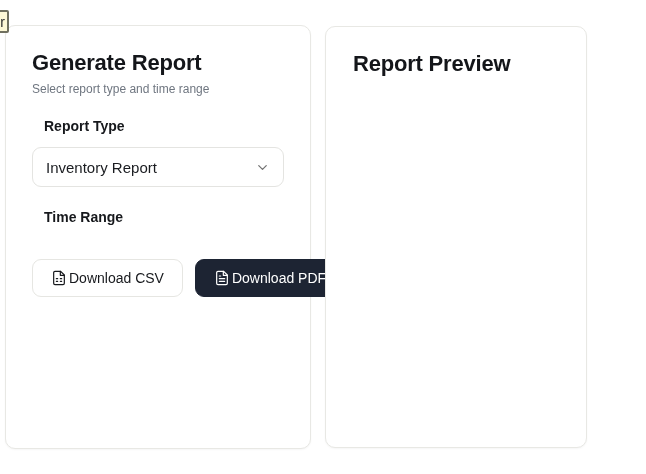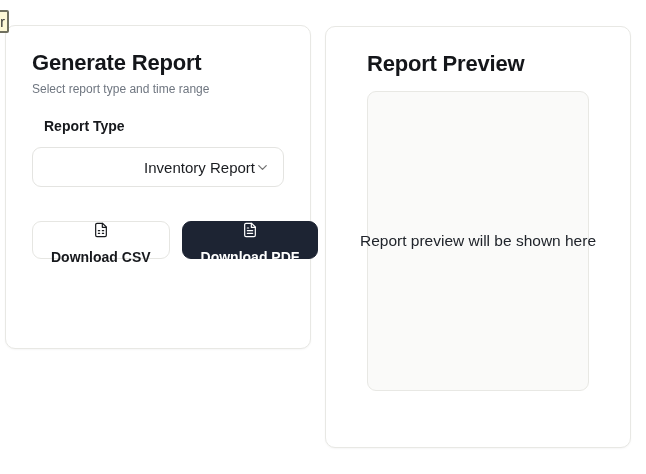--- a/index.html
+++ b/index.html
@@ -15,29 +15,29 @@
   .card {
     position: absolute;
     box-sizing: border-box;
     background: #ffffff;
     border: 1px solid var(--card-border, #e8e8e4);
     border-radius: 10px;
     box-shadow: 0 1px 2px rgba(0,0,0,0.04);
   }
   .card-left {
     left: 5px; top: 25px;
-    width: 306px; height: 324px;
+    width: 306px; height: 424px;
     padding: 24px 26px;
     z-index: 1;
     overflow: visible;
   }
   .card-right {
     left: 325px; top: 26px;
-    width: 306px; height: 422px;
-    padding: 24px 41px;
+    width: 262px; height: 422px;
+    padding: 24px 27px;
     z-index: 2;
   }
   .card-title {
     margin: 0 0 6px 0;
     font-size: 22px;
     font-weight: 700;
     letter-spacing: -0.2px;
     color: #14161a;
   }
   .card-subtitle {
@@ -50,21 +50,21 @@
     margin: 22px 0 13px 0;
     font-size: 14px;
     font-weight: 700;
     color: #16181c;
     padding-left: 12px;
   }
   .select {
     box-sizing: border-box;
     display: flex;
     align-items: center;
-    justify-content: flex-end;
+    justify-content: space-between;
     width: 100%;
     height: 40px;
     padding: 0 13px;
     border: 1px solid #e4e4e1;
     border-radius: 9px;
     background: #ffffff;
     font-size: 15px;
     color: #1a1c20;
     cursor: pointer;
   }
@@ -72,30 +72,29 @@
   .btn-row {
     display: flex;
     gap: 12px;
     margin-top: 34px;
     white-space: nowrap;
   }
   .btn {
     box-sizing: border-box;
     display: inline-flex;
     align-items: center;
-    gap: 11px;
+    gap: 2px;
     height: 38px;
     padding: 0 18px;
     border-radius: 9px;
     font-family: "Liberation Sans", sans-serif;
     font-size: 14px;
-    font-weight: 700;
+    font-weight: 400;
     flex-shrink: 0;
     cursor: pointer;
-    flex-direction: column;
   }
   .btn-outline {
     background: #ffffff;
     border: 1px solid #e6e6e2;
     color: #17191d;
   }
   .btn-solid {
     background: var(--accent-dark, #1d2433);
     border: 1px solid var(--accent-dark, #1d2433);
     color: #ffffff;
@@ -149,20 +148,21 @@
     <label class="field-label">Report Type</label>
     <div class="select">
       <span>Inventory Report</span>
       <span class="chev">
         <svg width="15" height="15" viewBox="0 0 24 24" fill="none" stroke="currentColor" stroke-width="2" stroke-linecap="round" stroke-linejoin="round">
           <polyline points="6 9 12 15 18 9"></polyline>
         </svg>
       </span>
     </div>
 
+    <label class="field-label">Time Range</label>
 
     <div class="btn-row">
       <button class="btn btn-outline">
         <span>
           <svg width="16" height="16" viewBox="0 0 24 24" fill="none" stroke="currentColor" stroke-width="1.8" stroke-linecap="round" stroke-linejoin="round">
             <path d="M14.5 2H6a2 2 0 0 0-2 2v16a2 2 0 0 0 2 2h12a2 2 0 0 0 2-2V7.5L14.5 2z"></path>
             <polyline points="14 2 14 8 20 8"></polyline>
             <path d="M8 13h2"></path>
               <path d="M14 13h2"></path>
             <path d="M8 17h2"></path>
@@ -182,18 +182,15 @@
           </svg>
         </span>
         <span>Download PDF</span>
       </button>
     </div>
   </section>
 
   <section class="card card-right">
     <h1 class="card-title">Report Preview</h1>
 
-    <div class="preview-box">
-      <span class="preview-text">Report preview will be shown here</span>
-    </div>
   </section>
 
 </div>
 
 </body></html>

